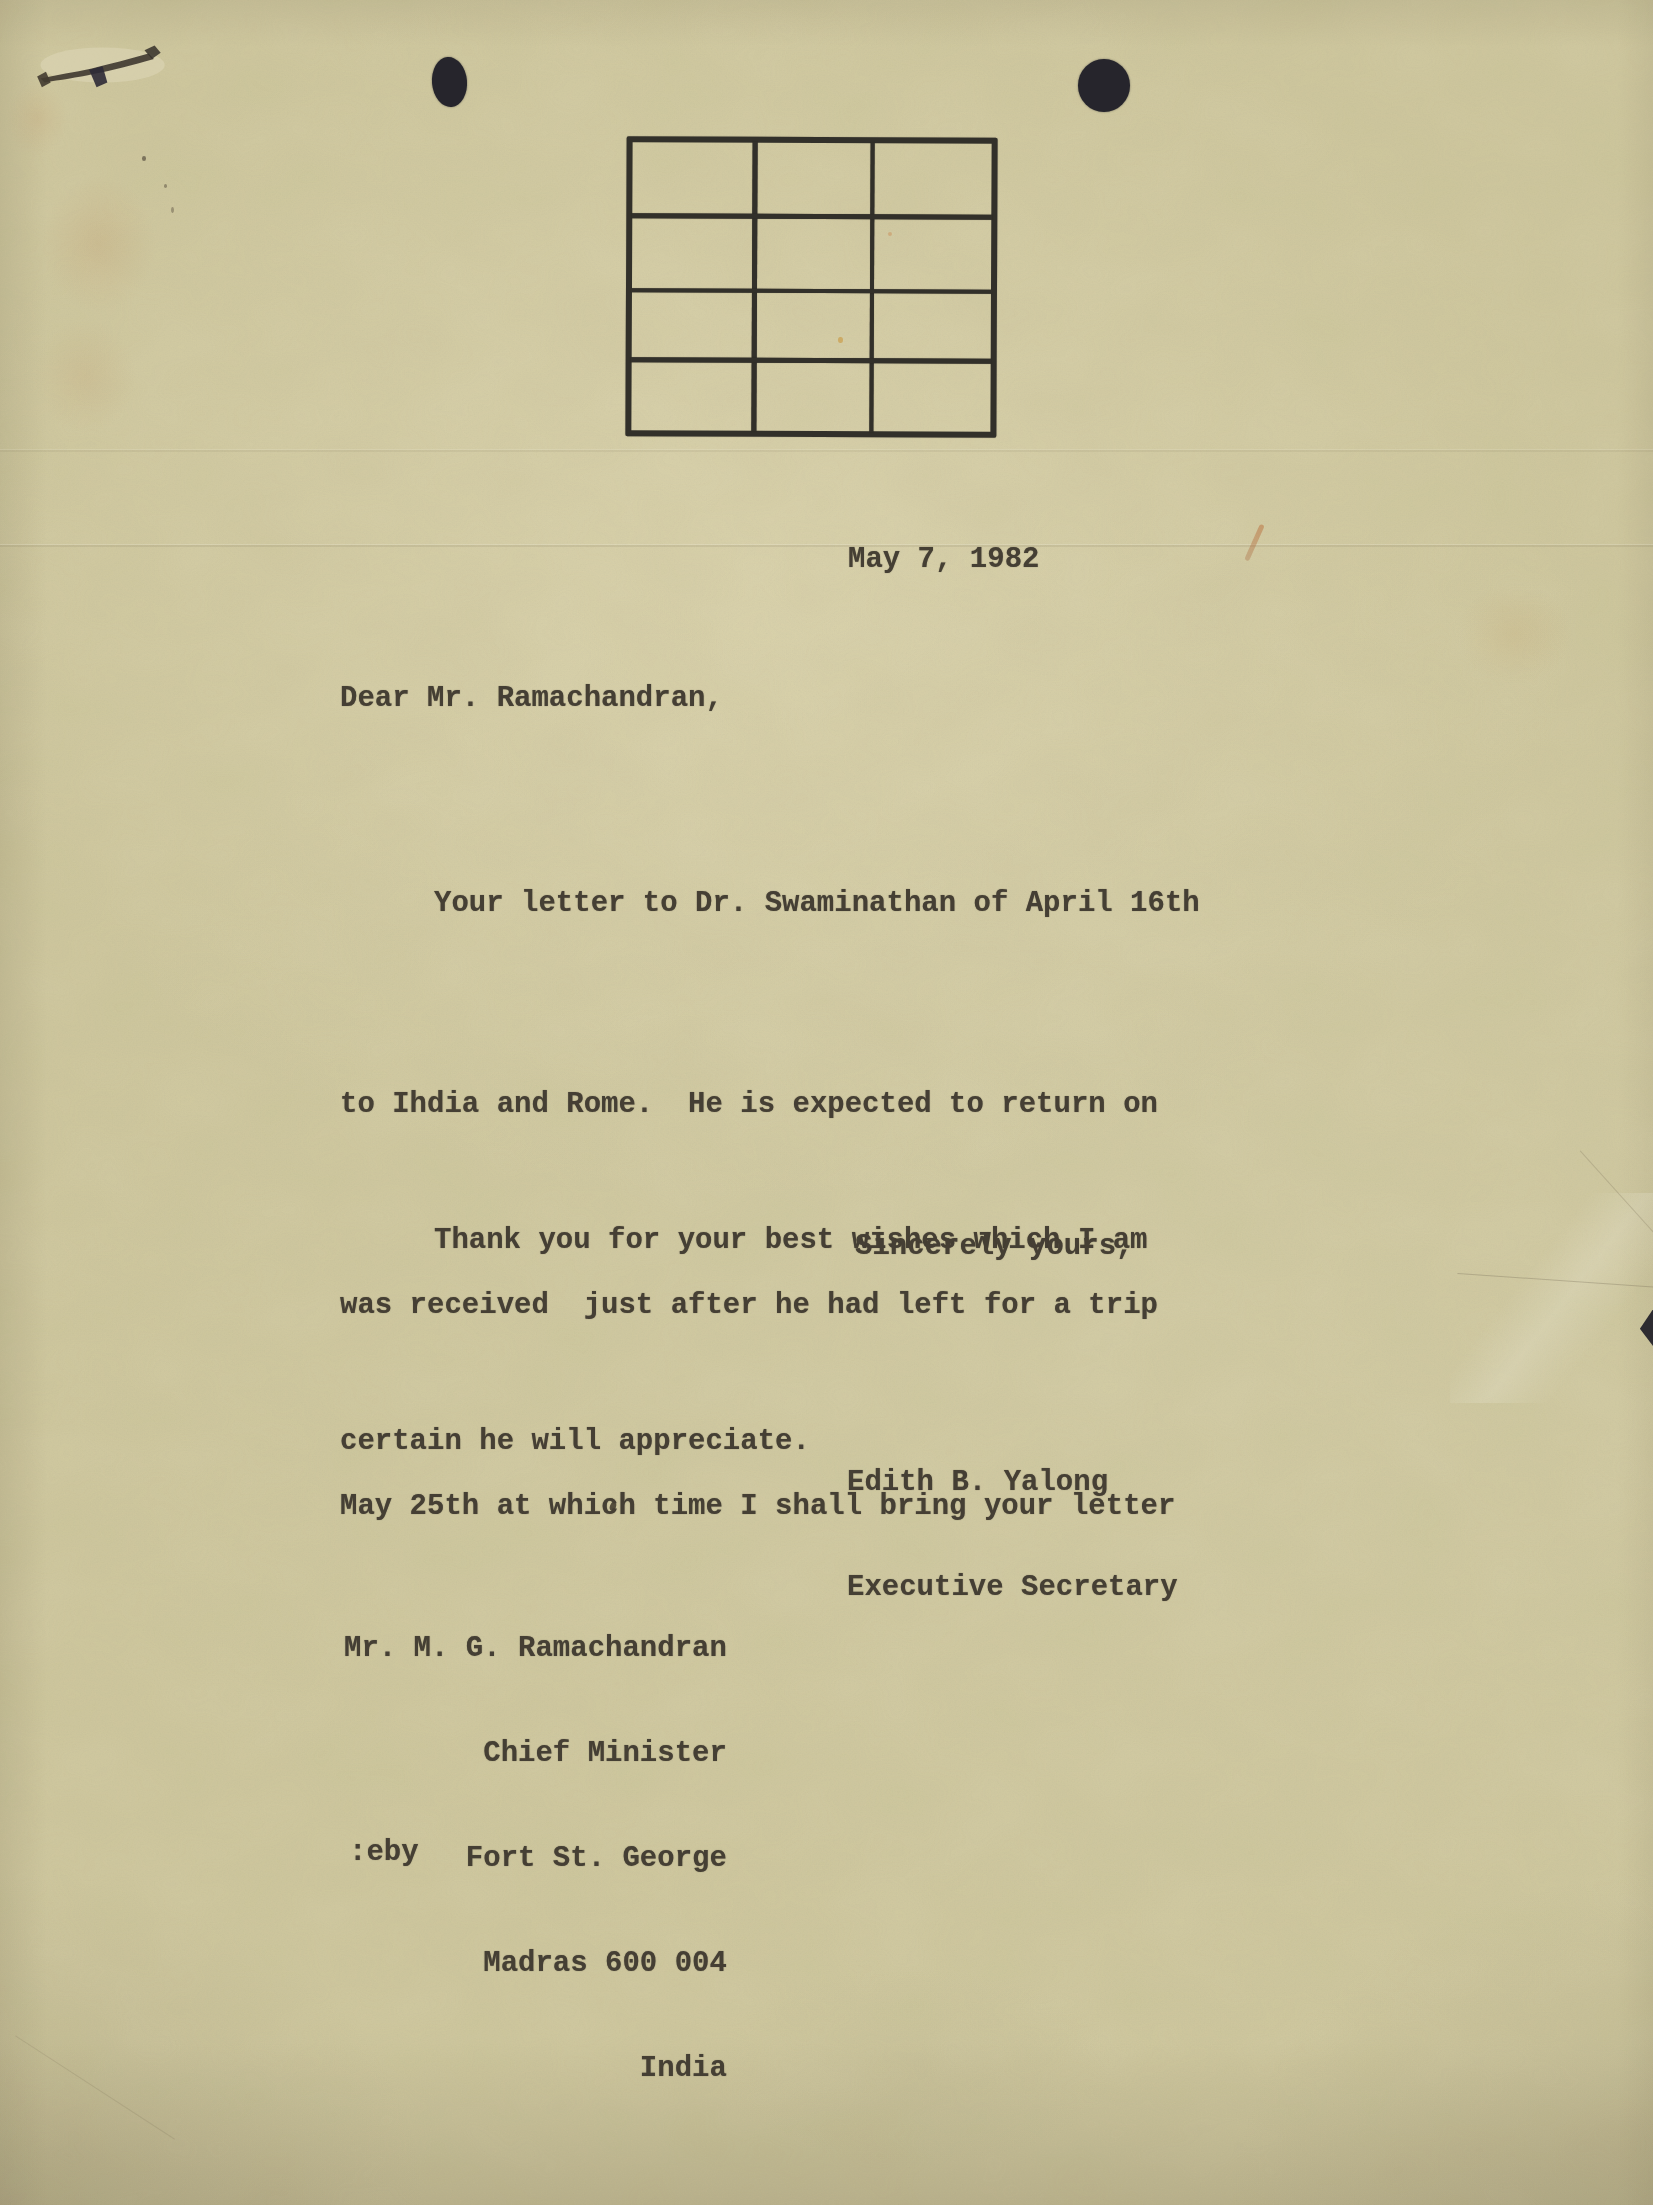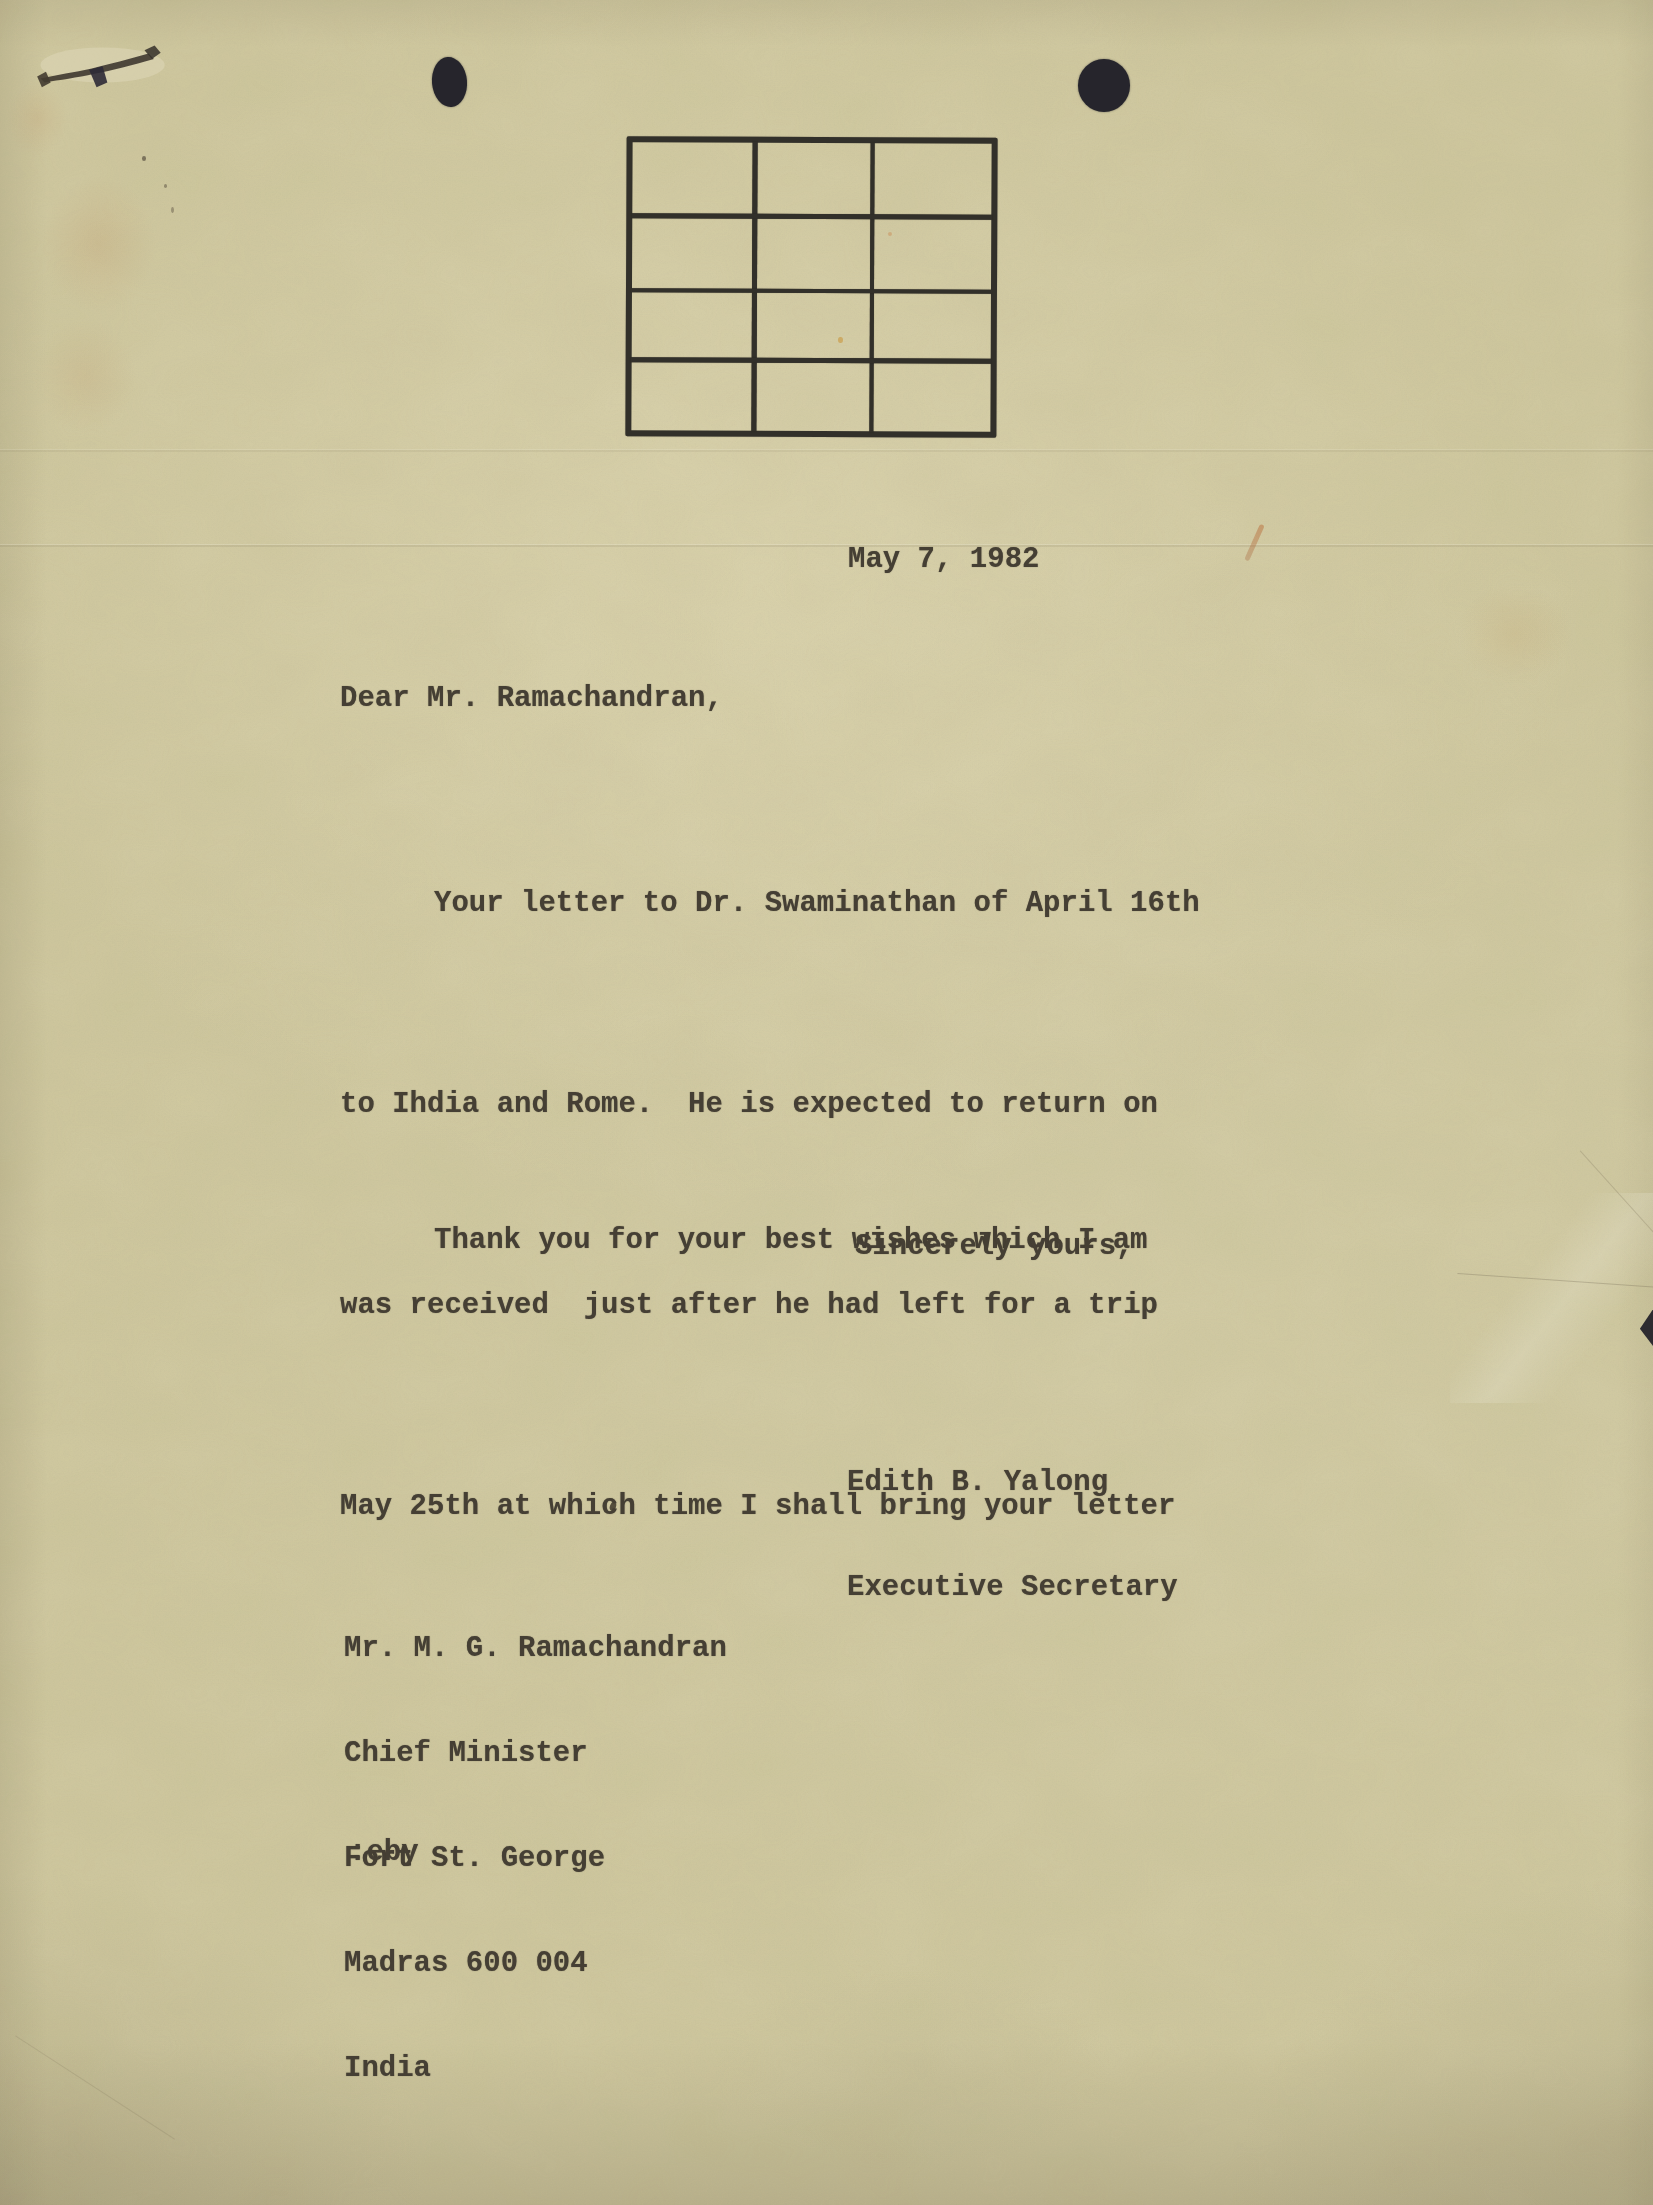--- a/index.html
+++ b/index.html
@@ -145,30 +145,31 @@
 
   <div class="tw double" style="left:340px; top:736px;">
     <div class="indent">Your letter to Dr. Swaminathan of April 16th</div>
     <div>to Ihdia and Rome.  He is expected to return on</div>
     <div>was received  just after he had left for a trip</div>
     <div>May 25th at which time I shall bring your letter</div>
   </div>
 
   <div class="tw double" style="left:340px; top:1073px;">
     <div class="indent">Thank you for your best wishes which I am</div>
+    <div>certain he will appreciate.</div>
   </div>
 
   <div class="tw single" style="left:855px; top:1229px;">Sincerely yours,</div>
 
   <div class="tw single" style="left:847px; top:1395px;">
     <div>Edith B. Yalong</div>
     <div>Executive Secretary</div>
   </div>
 
-  <div class="tw single" style="left:344px; top:1561px;">
+  <div class="tw single" style="left:344px; top:1561px;text-align:right;">
     <div>Mr. M. G. Ramachandran</div>
     <div>Chief Minister</div>
     <div>Fort St. George</div>
     <div>Madras 600 004</div>
     <div>India</div>
   </div>
 
   <div class="tw single" style="left:349px; top:1835px;">:eby</div>
 
 </div>

